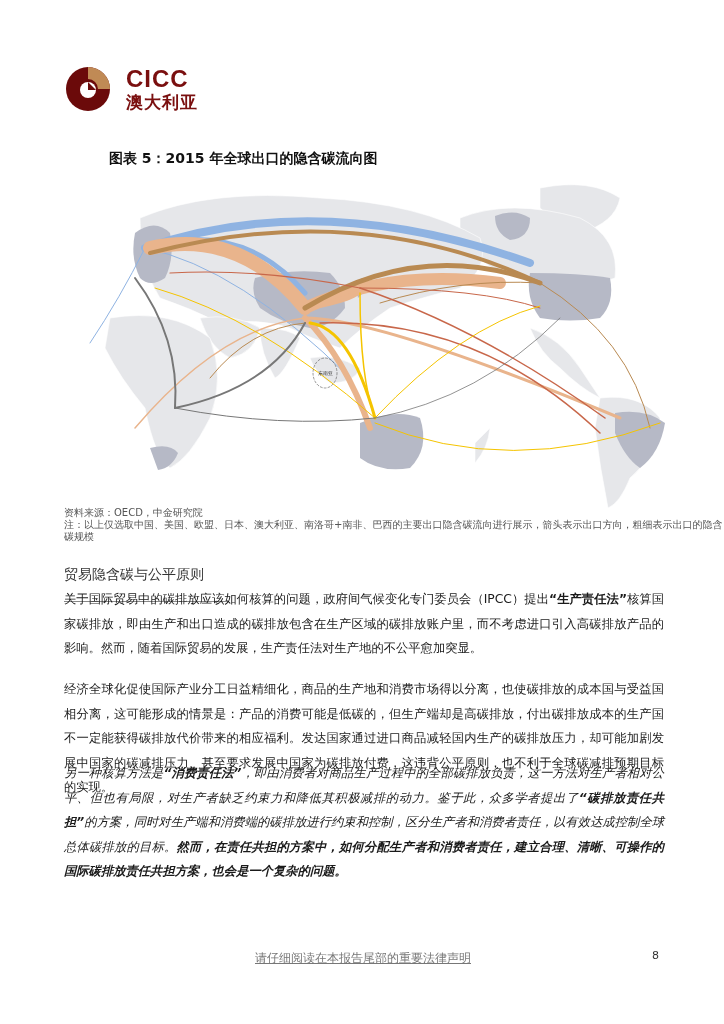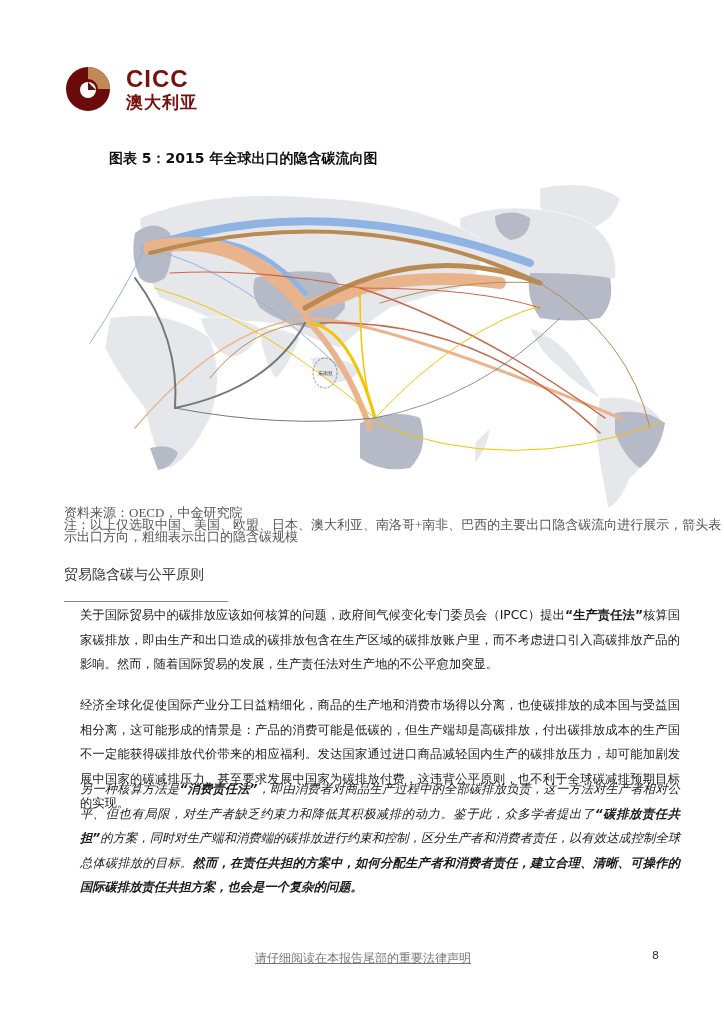--- a/index.html
+++ b/index.html
@@ -6,25 +6,25 @@
   body { width:724px; height:1024px; position:relative; overflow:hidden;
          font-family:"DejaVu Sans","Liberation Sans",sans-serif; color:#1a1a1a; }
   .logo { position:absolute; left:64px; top:65px; width:180px; height:50px; }
   .logo-mark { position:absolute; left:0; top:0; width:48px; height:48px; }
   .logo-en { position:absolute; left:62px; top:2px; font-family:"Liberation Sans",sans-serif;
              font-weight:bold; font-size:24px; letter-spacing:1px; color:#7a0f0f; line-height:24px; }
   .logo-cn { position:absolute; left:62px; top:27px; font-weight:bold; font-size:17px;
              color:#7a0f0f; line-height:20px; letter-spacing:1px; }
   .fig-title { position:absolute; left:64px; top:150px; font-size:14px; font-weight:bold; color:#111;padding-left:45px; }
   .map { position:absolute; left:60px; top:178px; width:610px; height:330px; }
-  .source { position:absolute; left:64px; top:507px; font-size:13px; color:#555; line-height:12px;font-family:Liberation Serif, serif; }
+  .source { position:absolute; left:64px; top:507px; font-size:10px; color:#555; line-height:12px; }
   .section-title { position:absolute; left:64px; top:566px; font-size:14px; color:#333;
                    border-bottom:1px solid #888; padding-bottom:17px; width:164px; }
   .para { position:absolute; left:64px; width:600px; font-size:12.3px; line-height:24.5px;
-          color:#1a1a1a; text-align:justify; margin:16px; }
+          color:#1a1a1a; text-align:justify; margin:0; }
   .p1 { top:587px; } .p2 { top:677px; } .p3 { top:761px;font-style:italic; }
   .para b { font-weight:bold; }
   .footer { position:absolute; left:255px; top:950px; font-size:12px; color:#777;
             text-decoration:underline; }
   .pagenum { position:absolute; left:652px; top:949px; font-size:11px; color:#333; }
 </style>
 </head>
 <body>
 
 <div class="logo">

